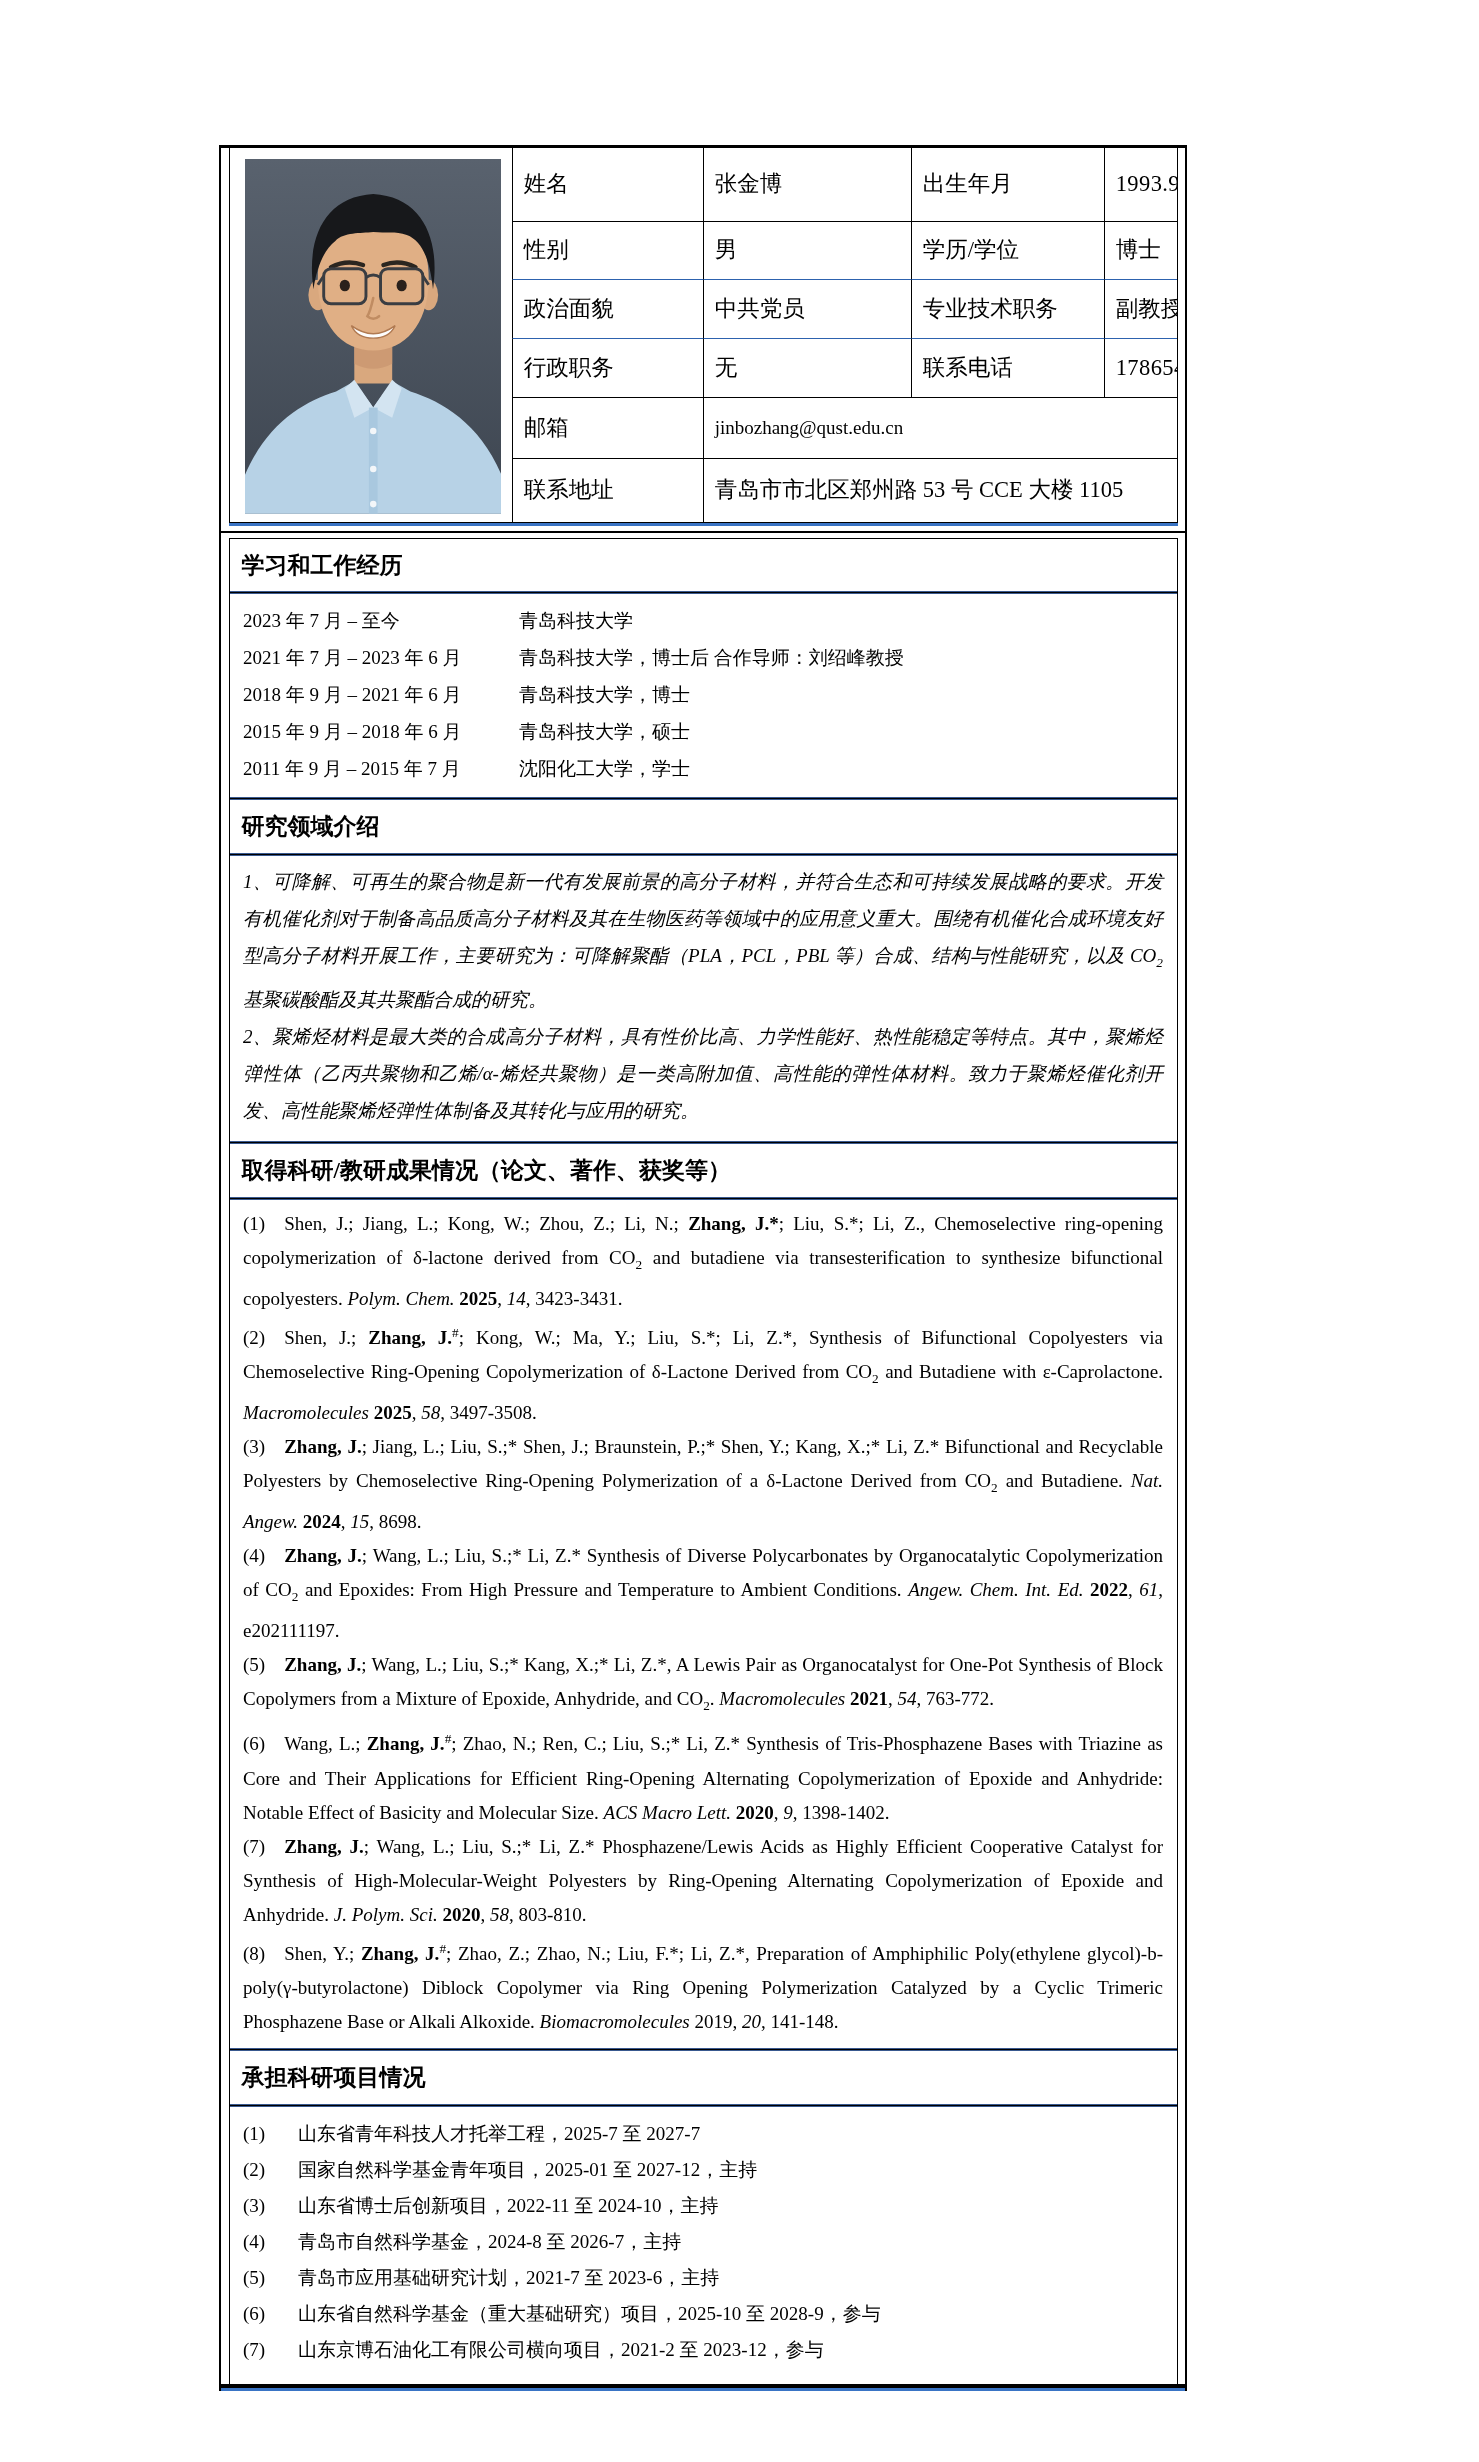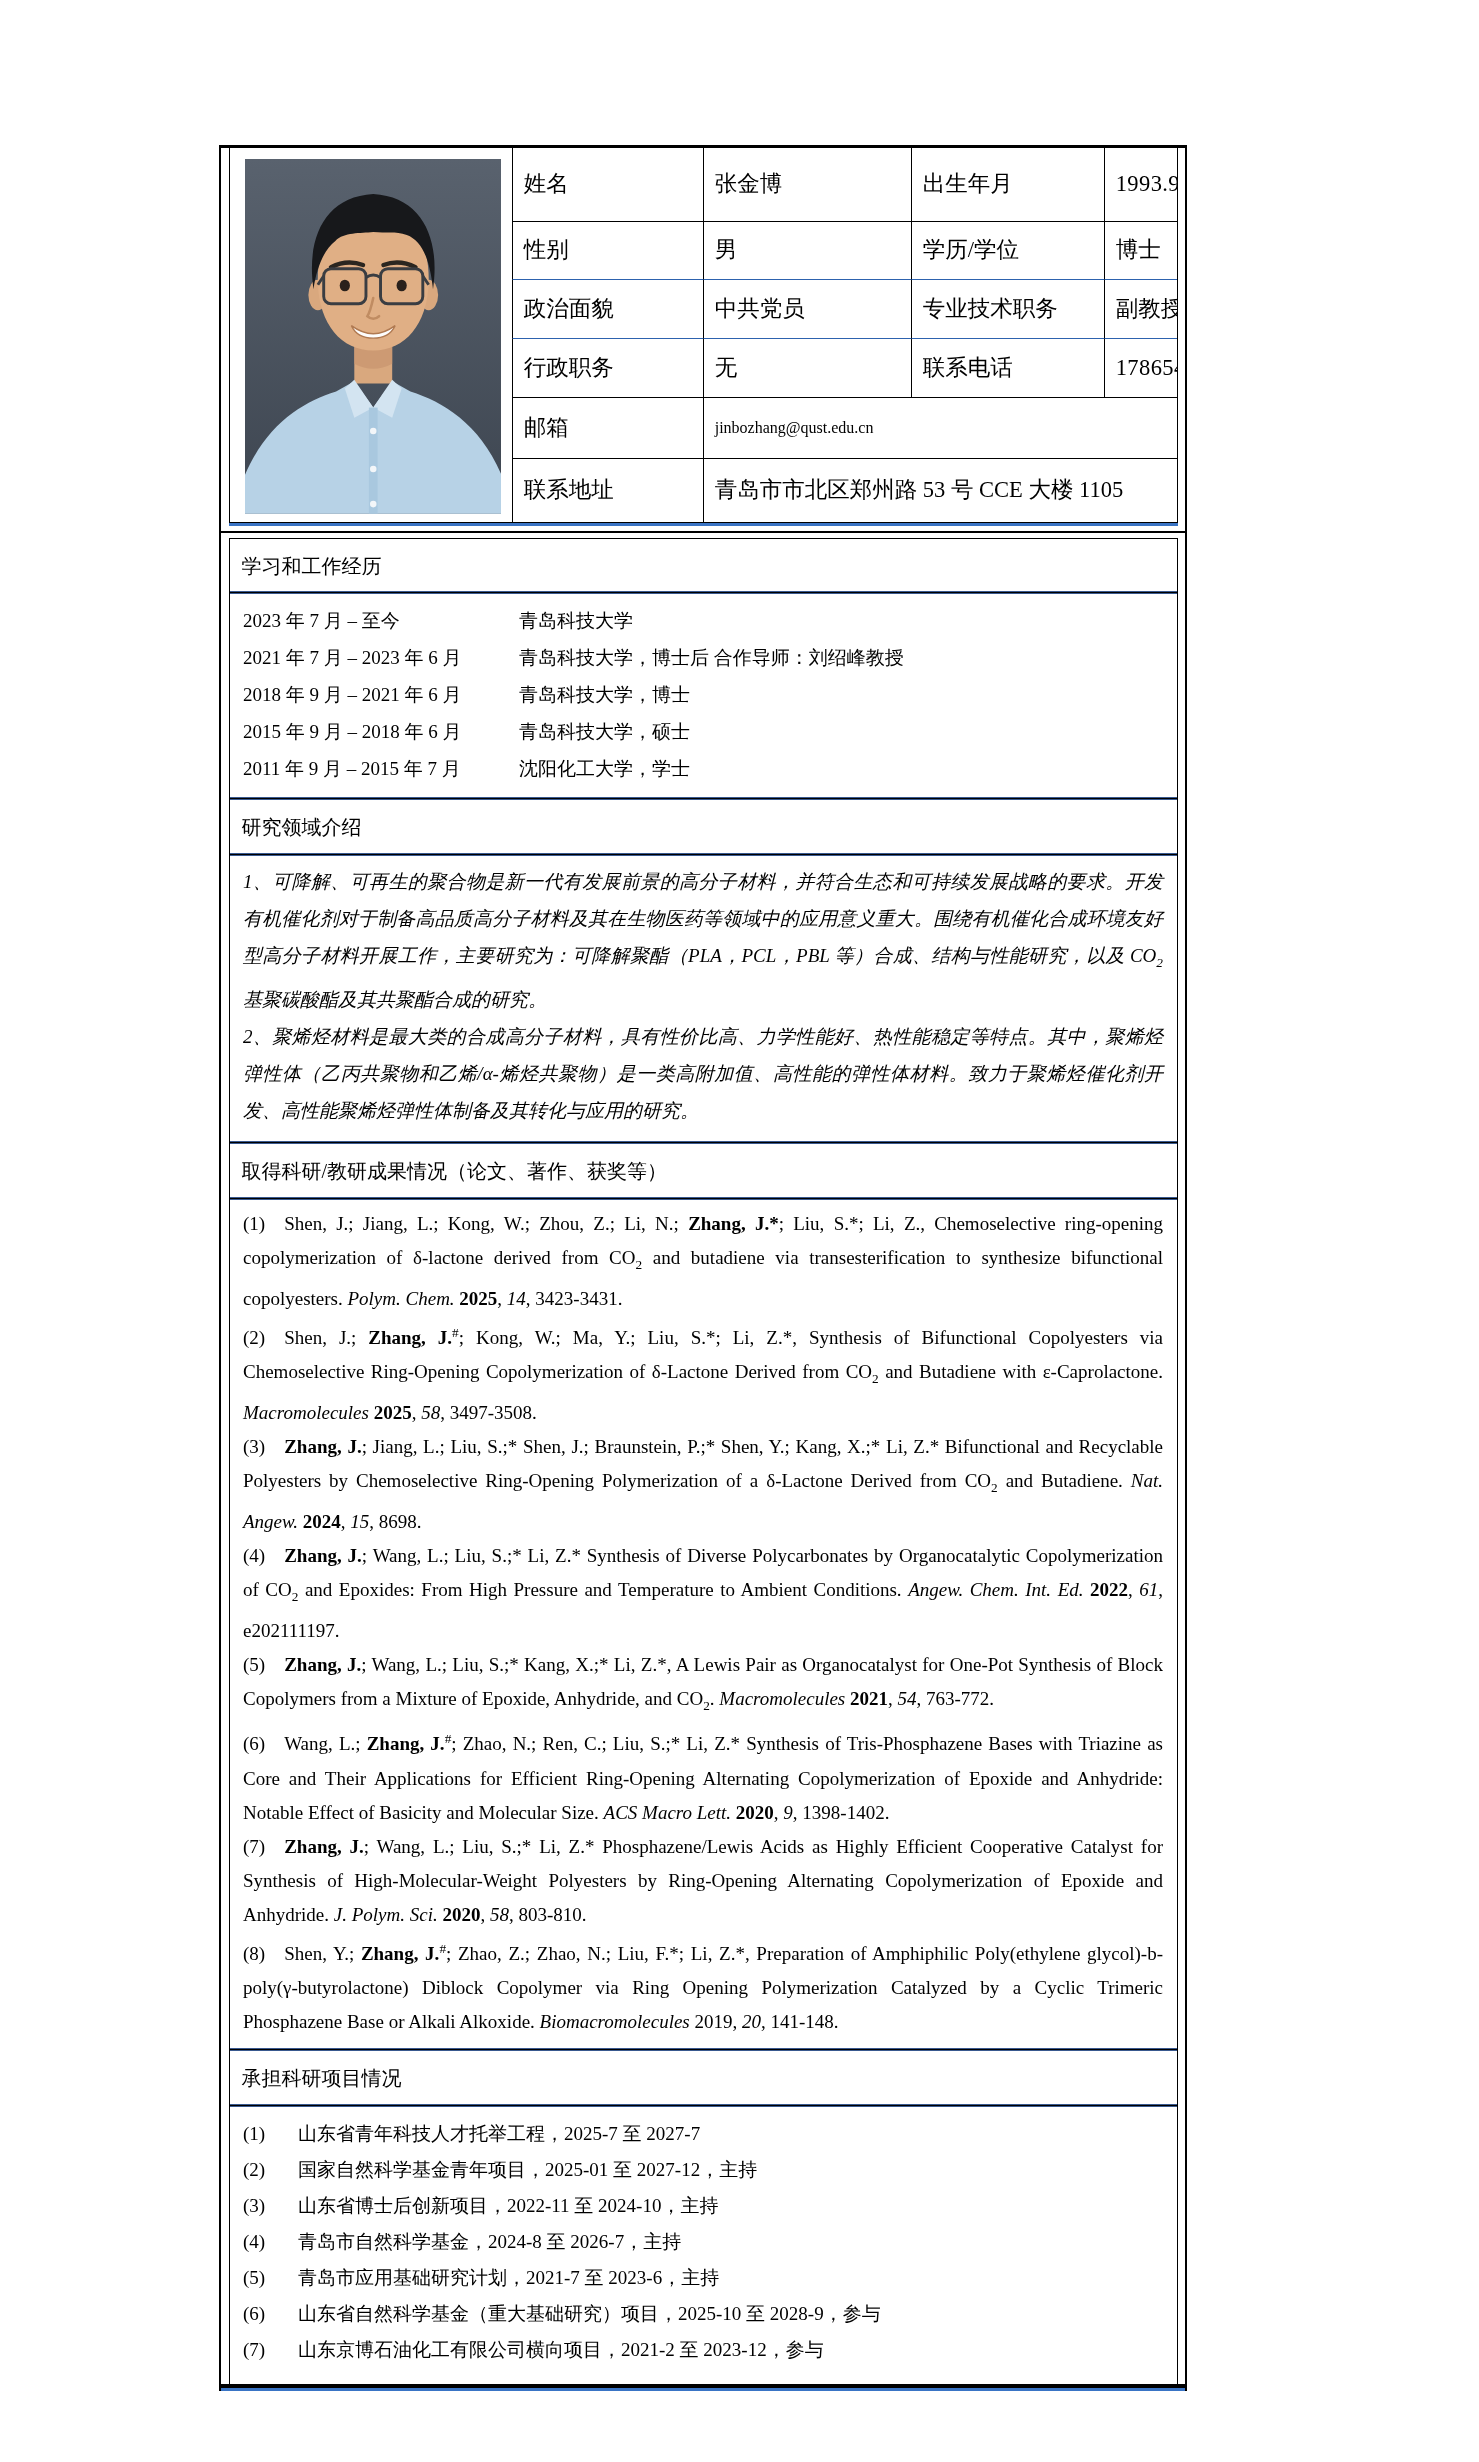--- a/index.html
+++ b/index.html
@@ -27,30 +27,30 @@
   .row1{border-top:none;}
   .bt-navy{border-top-color:#2d62ae;}
   .photo-cell{
     grid-row:1/7;grid-column:1;border-left:none;border-top:none;
     padding:11.2px 10.5px 8.2px 15px;display:block;
   }
   .photo-frame{width:100%;height:100%;}
   .photo-frame svg{display:block;width:100%;height:100%;}
   .val-latin{letter-spacing:0.4px;}
   .span3{grid-column:3/6;}
-  .email-val{font-size:16px;}
+  .email-val{font-size:19px;}
   
   .blue-bar{height:3px;background:#3a74c4;margin:0 7.5px;}
   .gap6{height:4.5px;}
   .full-hr{height:2.2px;background:#000;}
   .gap8{height:5.2px;}
   .hr{height:3px;background:linear-gradient(to bottom,#39598f 0 0.7px,#000 0.7px 2.2px,#39598f 2.2px 3px);}
   
   .sections{margin:0 7.5px;border:1.5px solid #000;border-bottom:none;}
-  .sec-title{font-size:20px;padding:12px 12px 10.5px 12px;line-height:30px;}
+  .sec-title{font-size:23px;padding:12px 12px 10.5px 12px;line-height:30px;font-weight:bold;}
   .sec-body{font-size:19px;}
   .body-exp{padding:7.5px 13.5px 10.5px 13.5px;}
   .exp-line{line-height:37px;white-space:nowrap;}
   .exp-period{display:inline-block;min-width:276px;}
   .body-research{padding:7.5px 13.5px 12px 13.5px;line-height:37px;text-align:justify;font-style:italic;}
   .body-research p{margin:0;}
   .body-pubs{padding:7.5px 13.5px 9px 13.5px;line-height:34px;}
   .body-pubs p{margin:0;text-align:justify;}
   .body-pubs p.patent{text-align:left;}
   .body-projects{padding:9px 13.5px 16.5px 13.5px;line-height:36px;}

